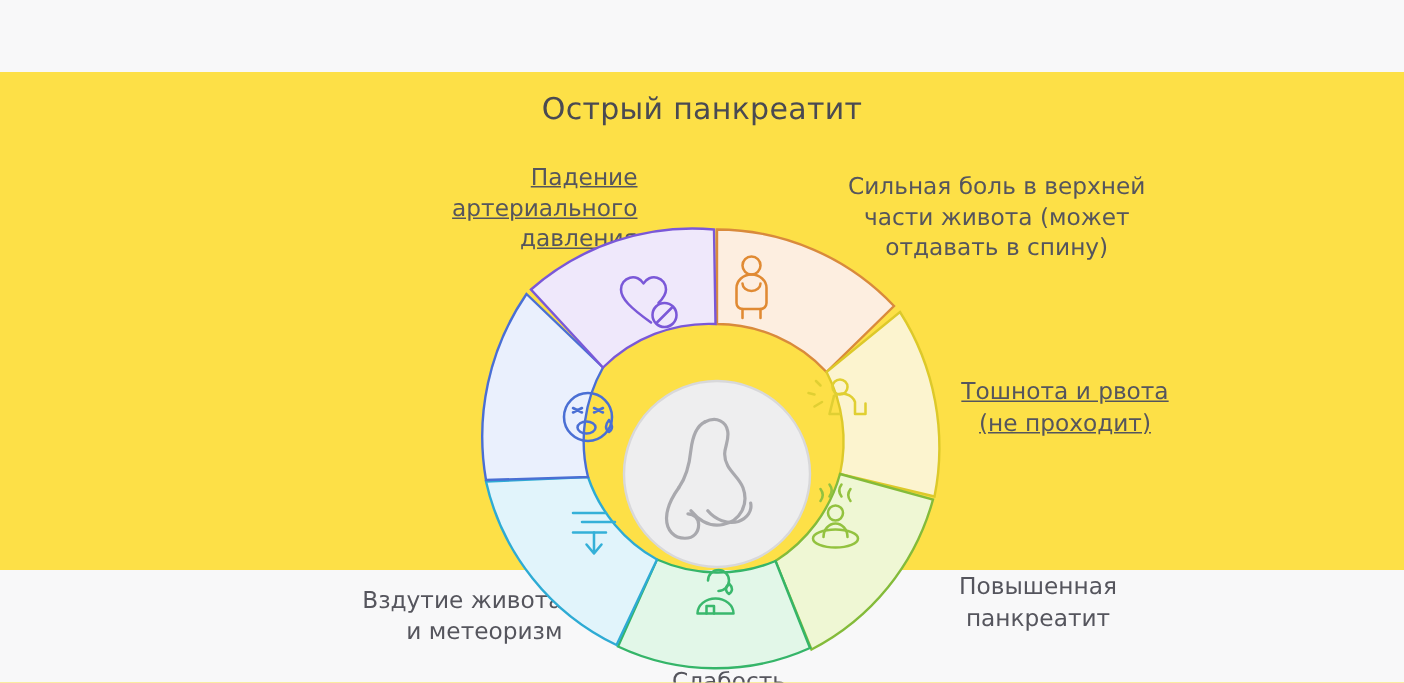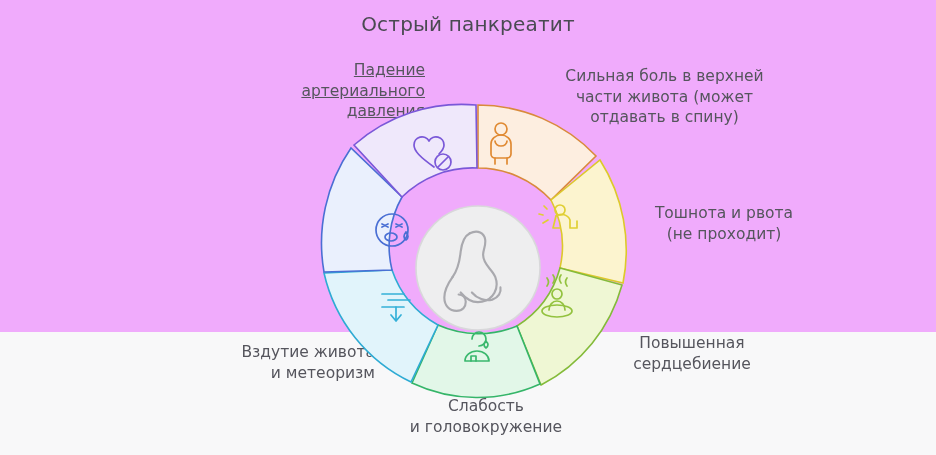--- a/index.html
+++ b/index.html
@@ -11,21 +11,22 @@
     width: 936px;
     height: 455px;
     background: #f8f8f9;
     font-family: "DejaVu Sans", sans-serif;
     overflow: hidden;
   }
   #stage {
     position: relative;
     width: 936px;
     height: 332px;
-    background: #f0abfc;
+    background: #fde047;
+    margin-top: 48px;
   }
   #title {
     position: absolute;
     left: 0;
     top: 12px;
     width: 936px;
     text-align: center;
     font-size: 20px;
     color: #4a4a52;
     letter-spacing: 0.2px;
@@ -62,25 +63,25 @@
   <div id="title">Острый панкреатит</div>
 
   <div class="label lbl-r" style="left:140px; top:60px; width:285px;text-decoration:underline;">Падение
 артериального
 давления</div>
 
   <div class="label lbl-l" style="left:532px; top:66px; width:265px;">Сильная боль в верхней
 части живота (может
 отдавать в спину)</div>
 
-  <div class="label lbl-l" style="left:614px; top:203px; width:220px;">Тошнота и рвота
+  <div class="label lbl-l" style="left:600px; top:203px; width:220px;text-decoration:underline;">Тошнота и рвота
 (не проходит)</div>
 
   <div class="label lbl-l" style="left:592px; top:333px; width:200px;">Повышенная
-сердцебиение</div>
+панкреатит</div>
 
   <div class="label lbl-c" style="left:366px; top:396px; width:240px;">Слабость
 и головокружение</div>
 
   <div class="label lbl-r" style="left:135px; top:342px; width:240px;">Вздутие живота
 и метеоризм</div>
 
 
   <div id="wheel">
     <svg width="380" height="340" viewBox="0 0 380 340">

